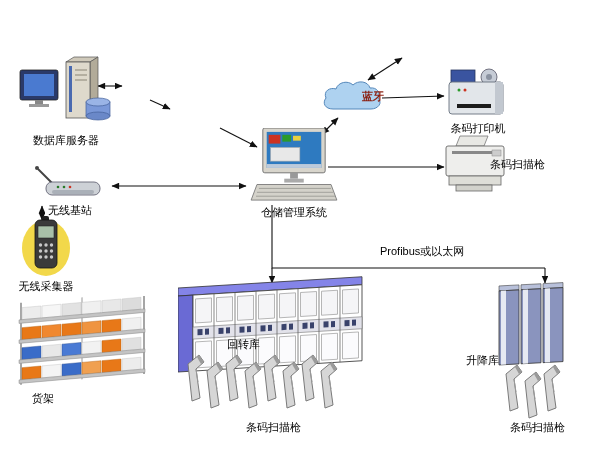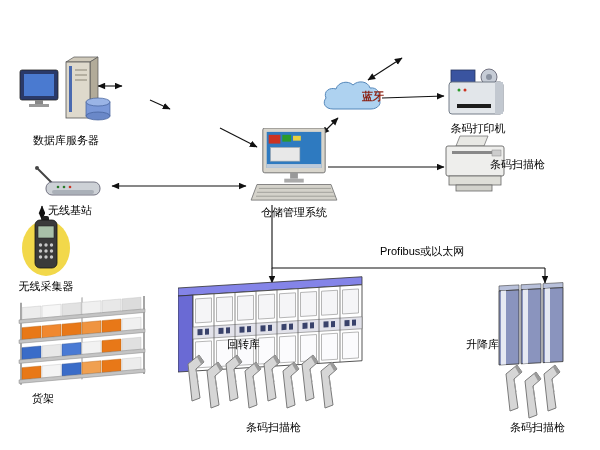--- a/index.html
+++ b/index.html
@@ -250,21 +250,21 @@
         <rect x="45" y="-5" width="20" height="5" fill="#b8c0da" stroke="#444" stroke-width="0.6"></rect>
         <rect x="1" y="0" width="20" height="74" fill="#8a94be" stroke="#333" stroke-width="0.8"></rect>
         <rect x="3" y="0" width="5" height="74" fill="#e6e9f2"></rect>
         <rect x="23" y="0" width="20" height="74" fill="#8a94be" stroke="#333" stroke-width="0.8"></rect>
         <rect x="25" y="0" width="5" height="74" fill="#e6e9f2"></rect>
         <rect x="45" y="0" width="20" height="74" fill="#8a94be" stroke="#333" stroke-width="0.8"></rect>
         <rect x="47" y="0" width="5" height="74" fill="#e6e9f2"></rect>
       </g>
     </svg>
   </div>
-  <div class="abs-label" style="left:466px;top:338px">升降库</div>
+  <div class="abs-label" style="left:466px;top:354px">升降库</div>
 
   <div class="gun-row" style="left:186px;top:352px">
     <svg width="20" height="56">
         <use href="#gun"></use>
       </svg>
     <svg width="20" height="56">
         <use href="#gun"></use>
       </svg>
     <svg width="20" height="56">
         <use href="#gun"></use>

